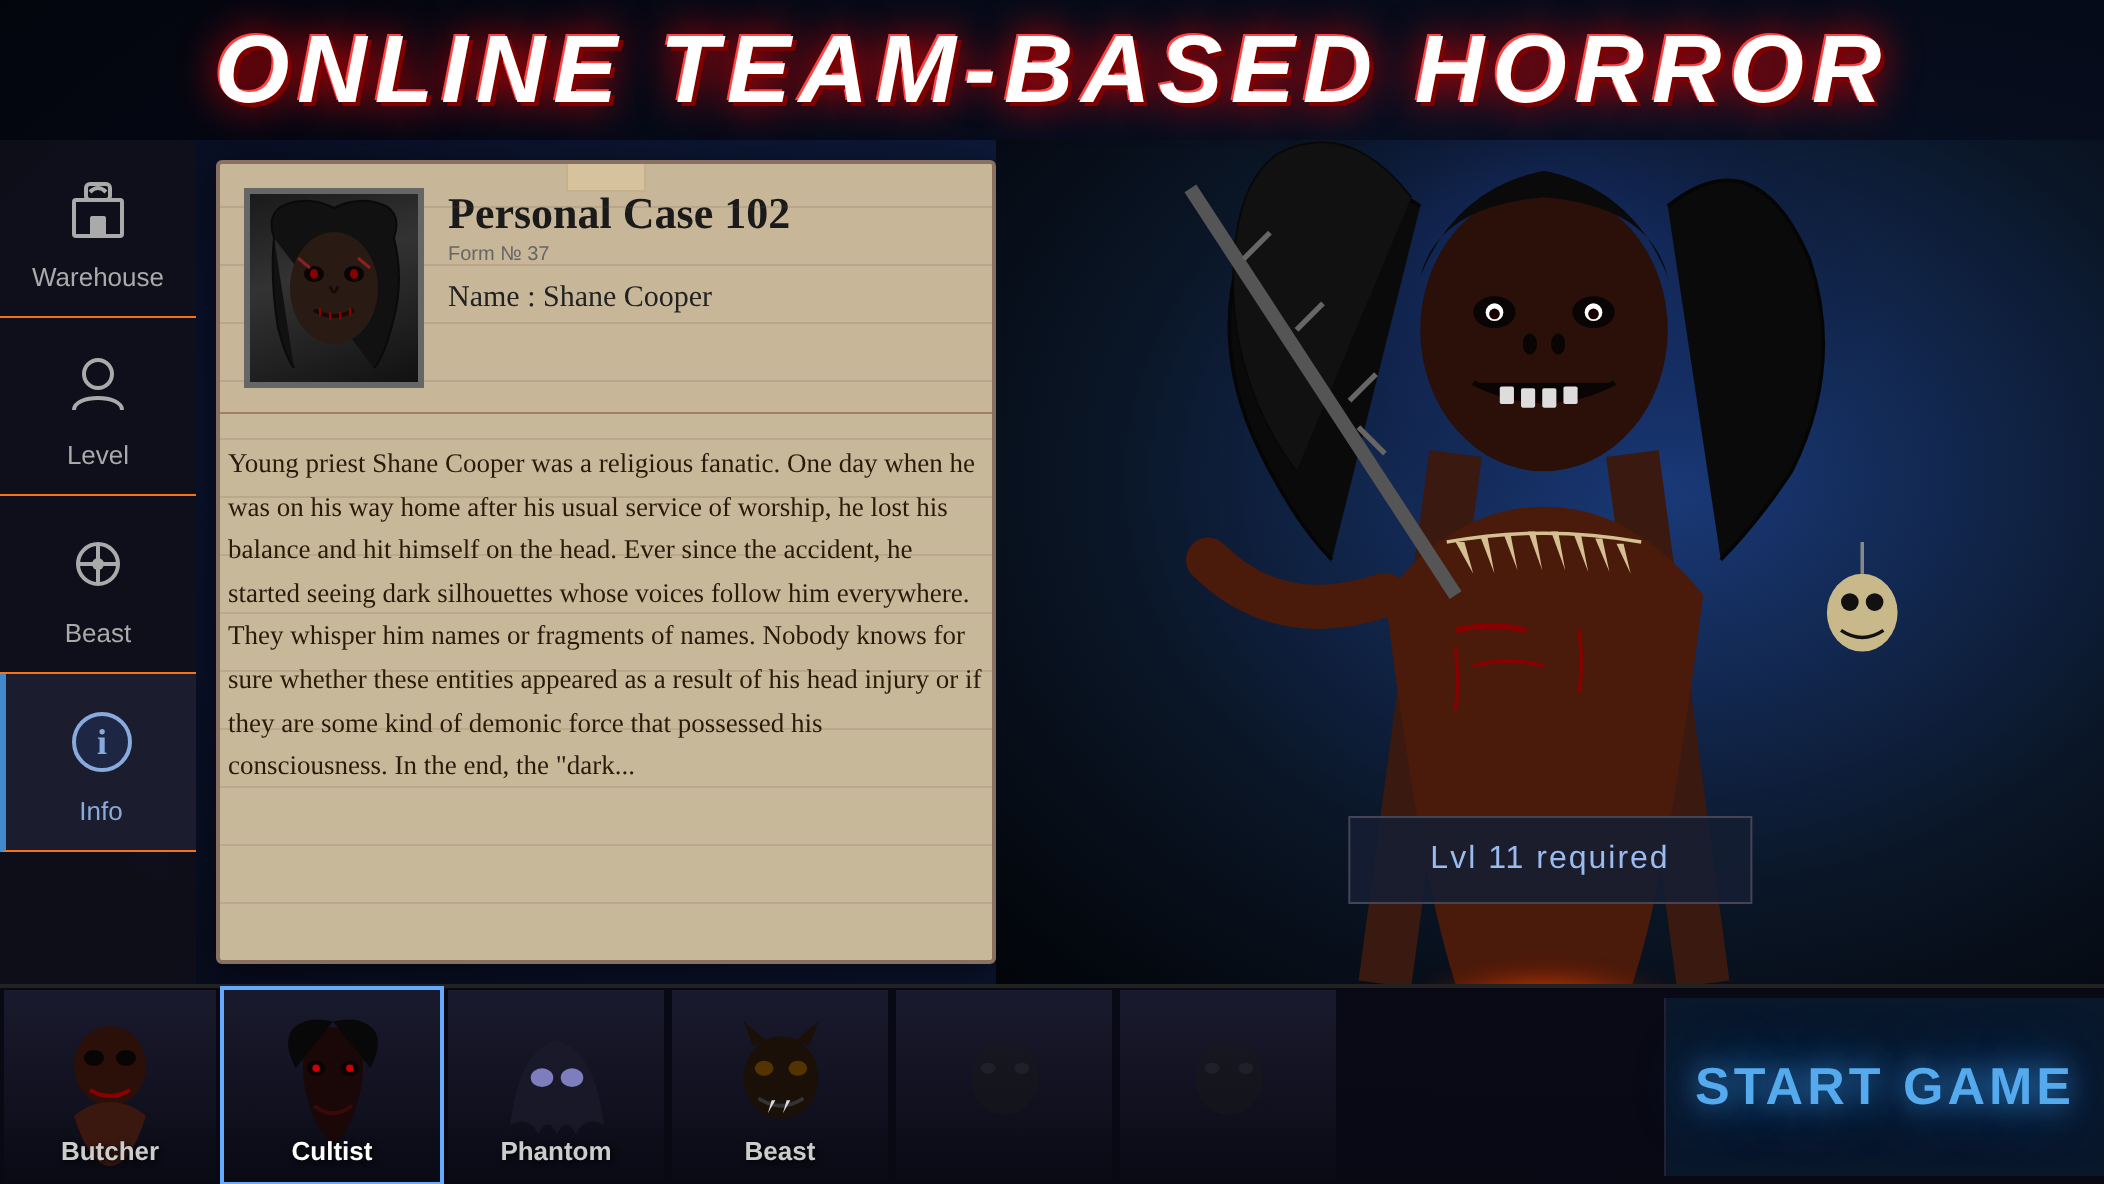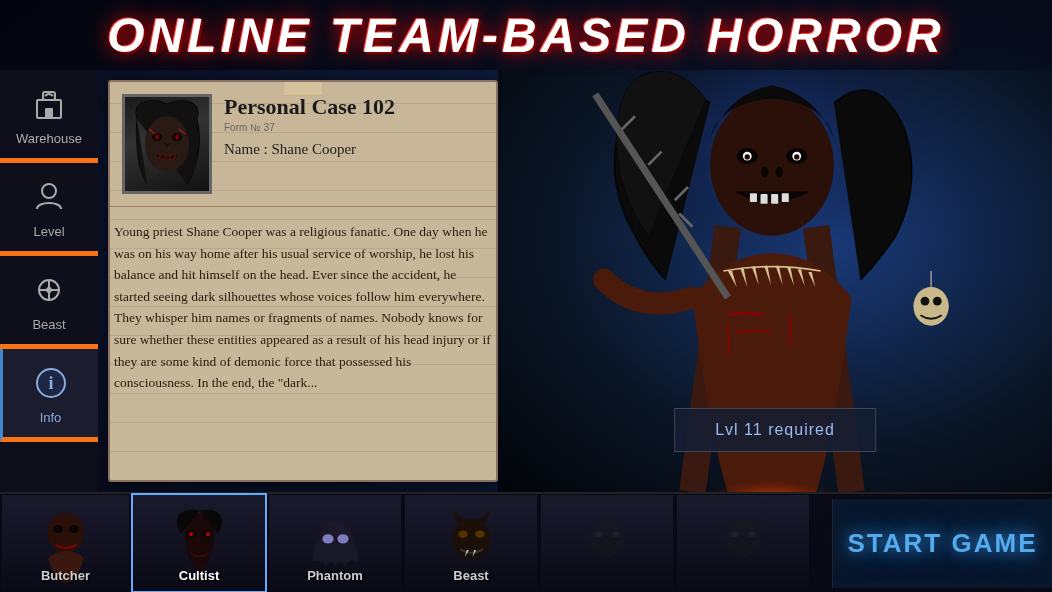--- a/index.html
+++ b/index.html
@@ -55,21 +55,21 @@
       align-items: center;
       z-index: 10;
     }
     .sidebar-item {
       width: 100%;
       display: flex;
       flex-direction: column;
       align-items: center;
       justify-content: center;
       padding: 12px 5px;
-      border-bottom: 5px solid #f97316;
+      border-bottom: 1px solid #f97316;
       cursor: pointer;
       color: #aaa;
       font-size: 13px;
       gap: 5px;
     }
     .sidebar-item.active {
       background: rgba(30, 30, 50, 0.9);
       color: #fff;
       border-left: 3px solid #4488cc;
     }
@@ -235,21 +235,21 @@
 
     .character-slots {
       display: flex;
       align-items: center;
       flex: 1;
       gap: 0;
       padding-left: 0;
     }
 
     .char-slot {
-      width: 136px;
+      width: 112px;
       height: 100px;
       display: flex;
       flex-direction: column;
       align-items: center;
       justify-content: flex-end;
       padding-bottom: 8px;
       cursor: pointer;
       border: 2px solid transparent;
       position: relative;
       overflow: hidden;
@@ -275,21 +275,21 @@
       z-index: 2;
       color: #ccc;
       font-size: 13px;
       font-weight: bold;
       text-shadow: 1px 1px 3px #000;
     }
     .char-slot.active .char-label { color: #fff; }
 
     
     .char-slot-butcher {
-      width: 131px;
+      width: 110px;
     }
 
     .start-btn-area {
       width: 220px;
       height: 89px;
       display: flex;
       align-items: center;
       justify-content: center;
       background: rgba(10, 25, 45, 0.9);
       border-left: 1px solid #223;

